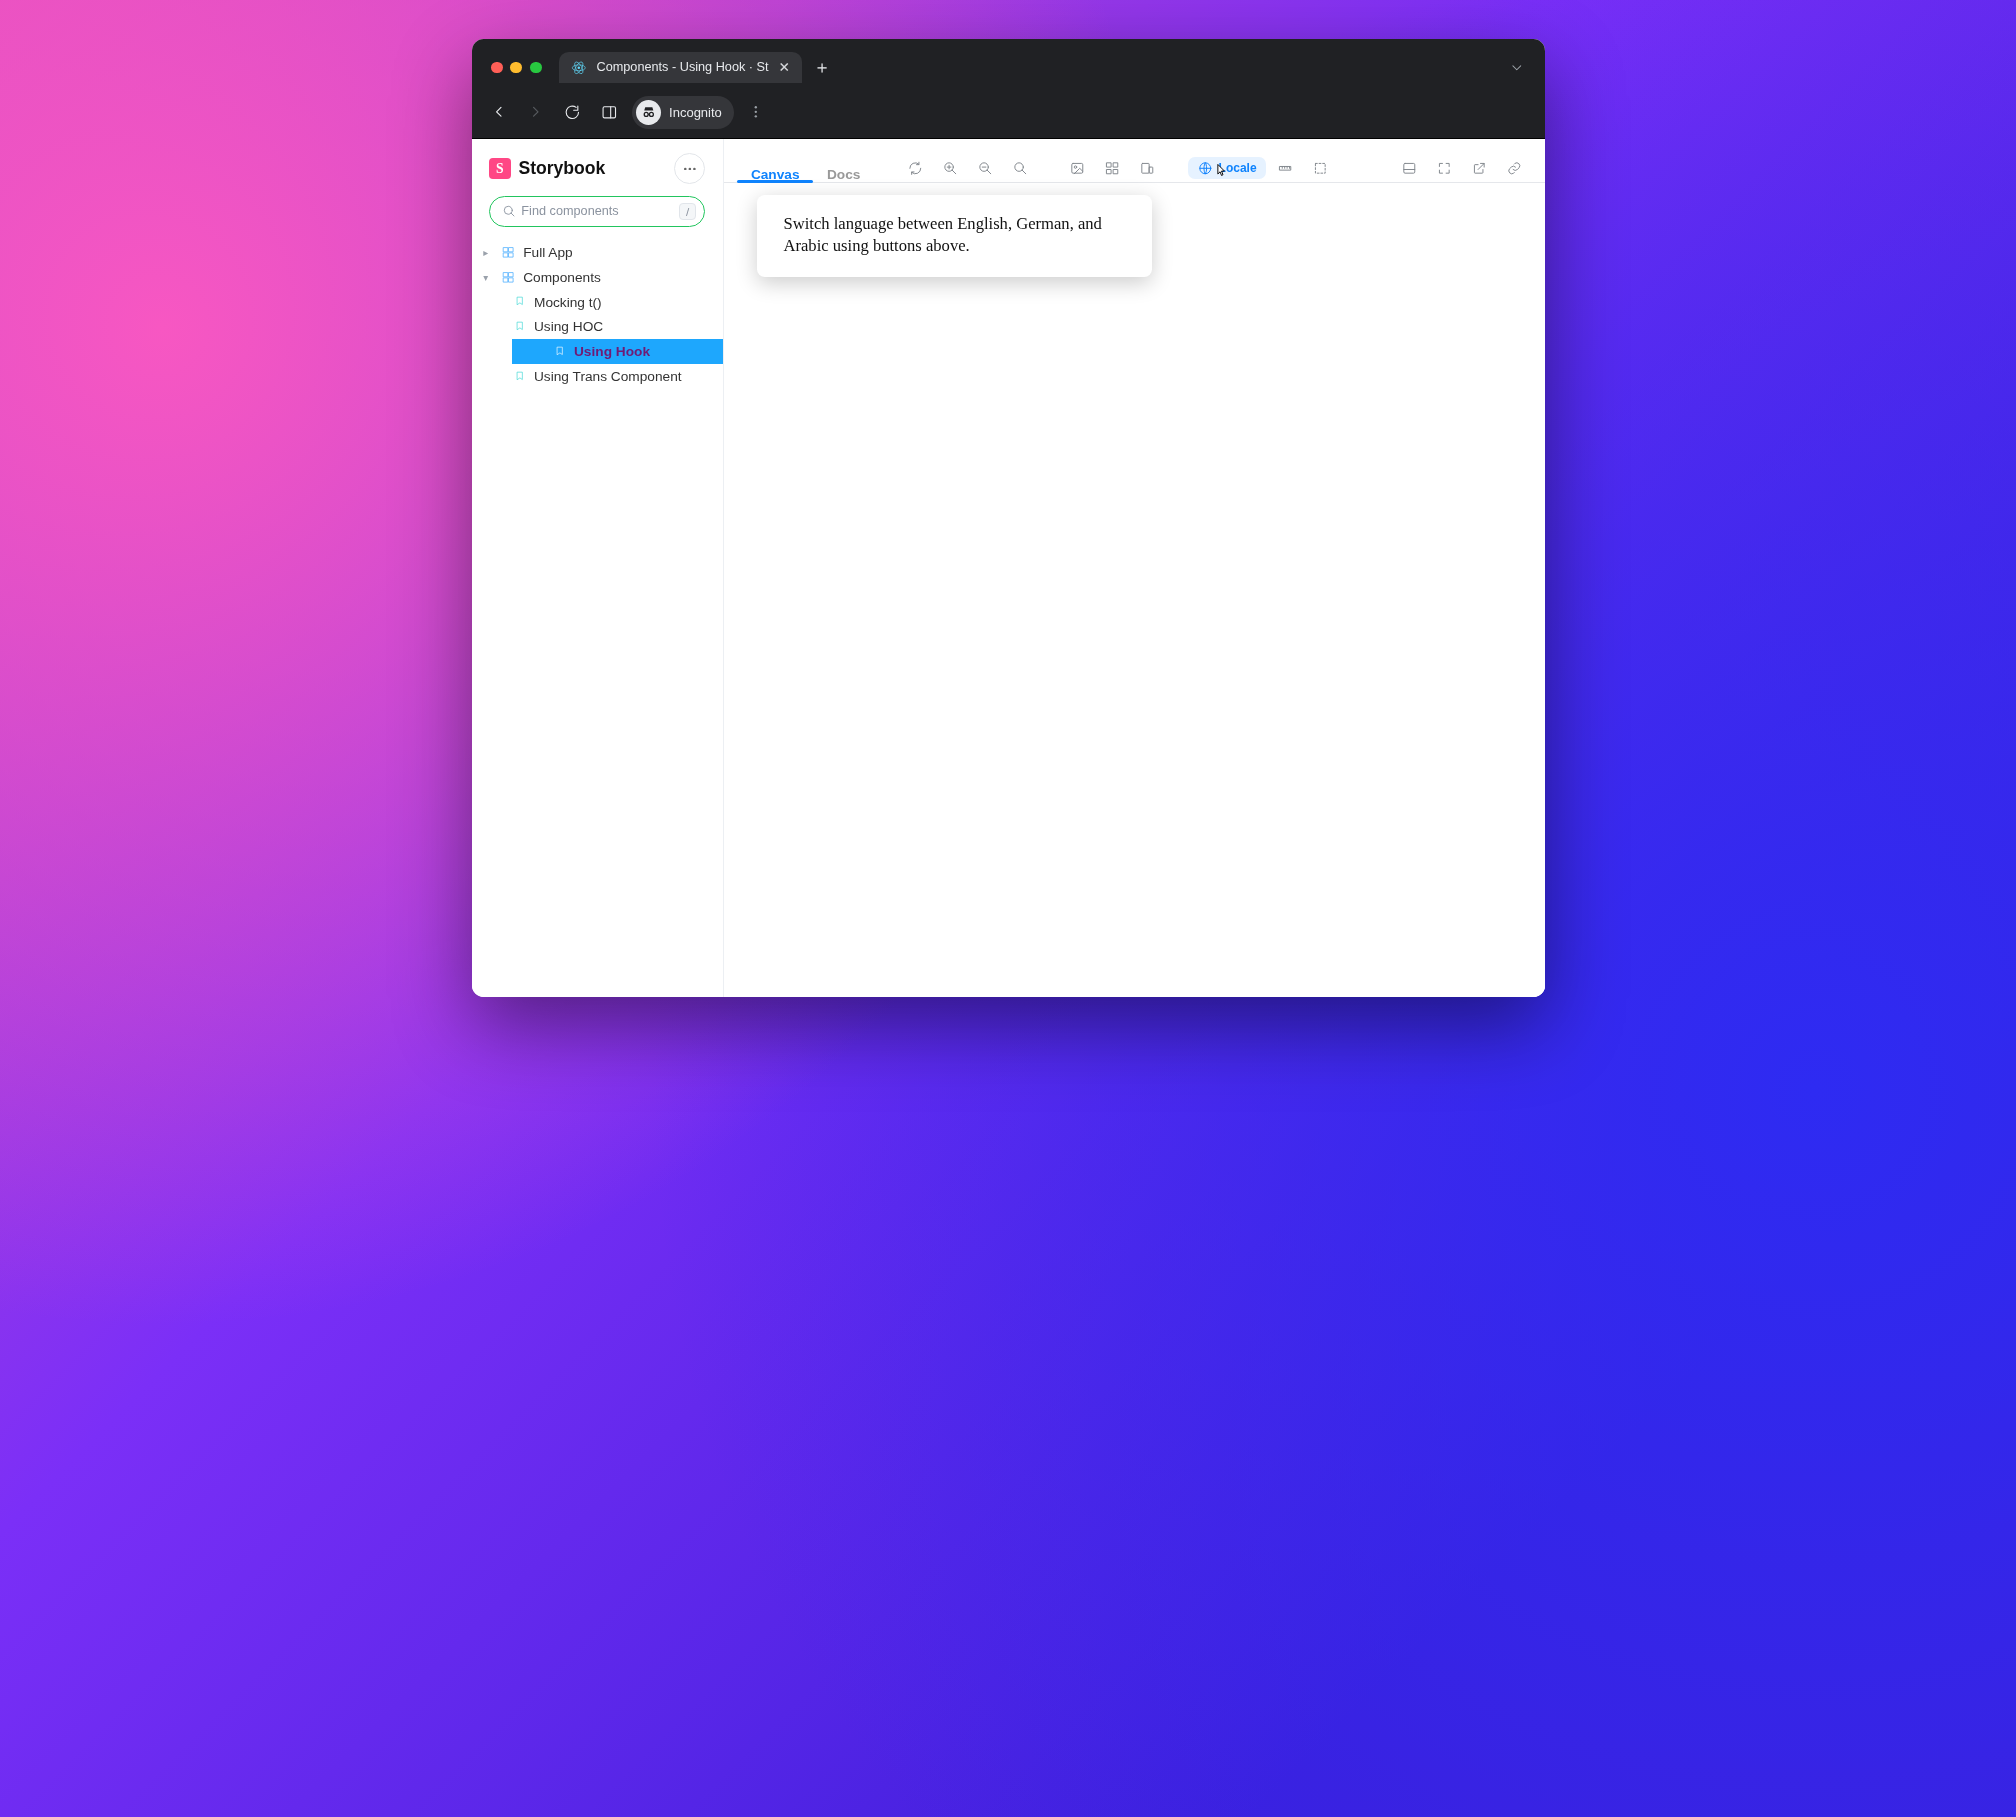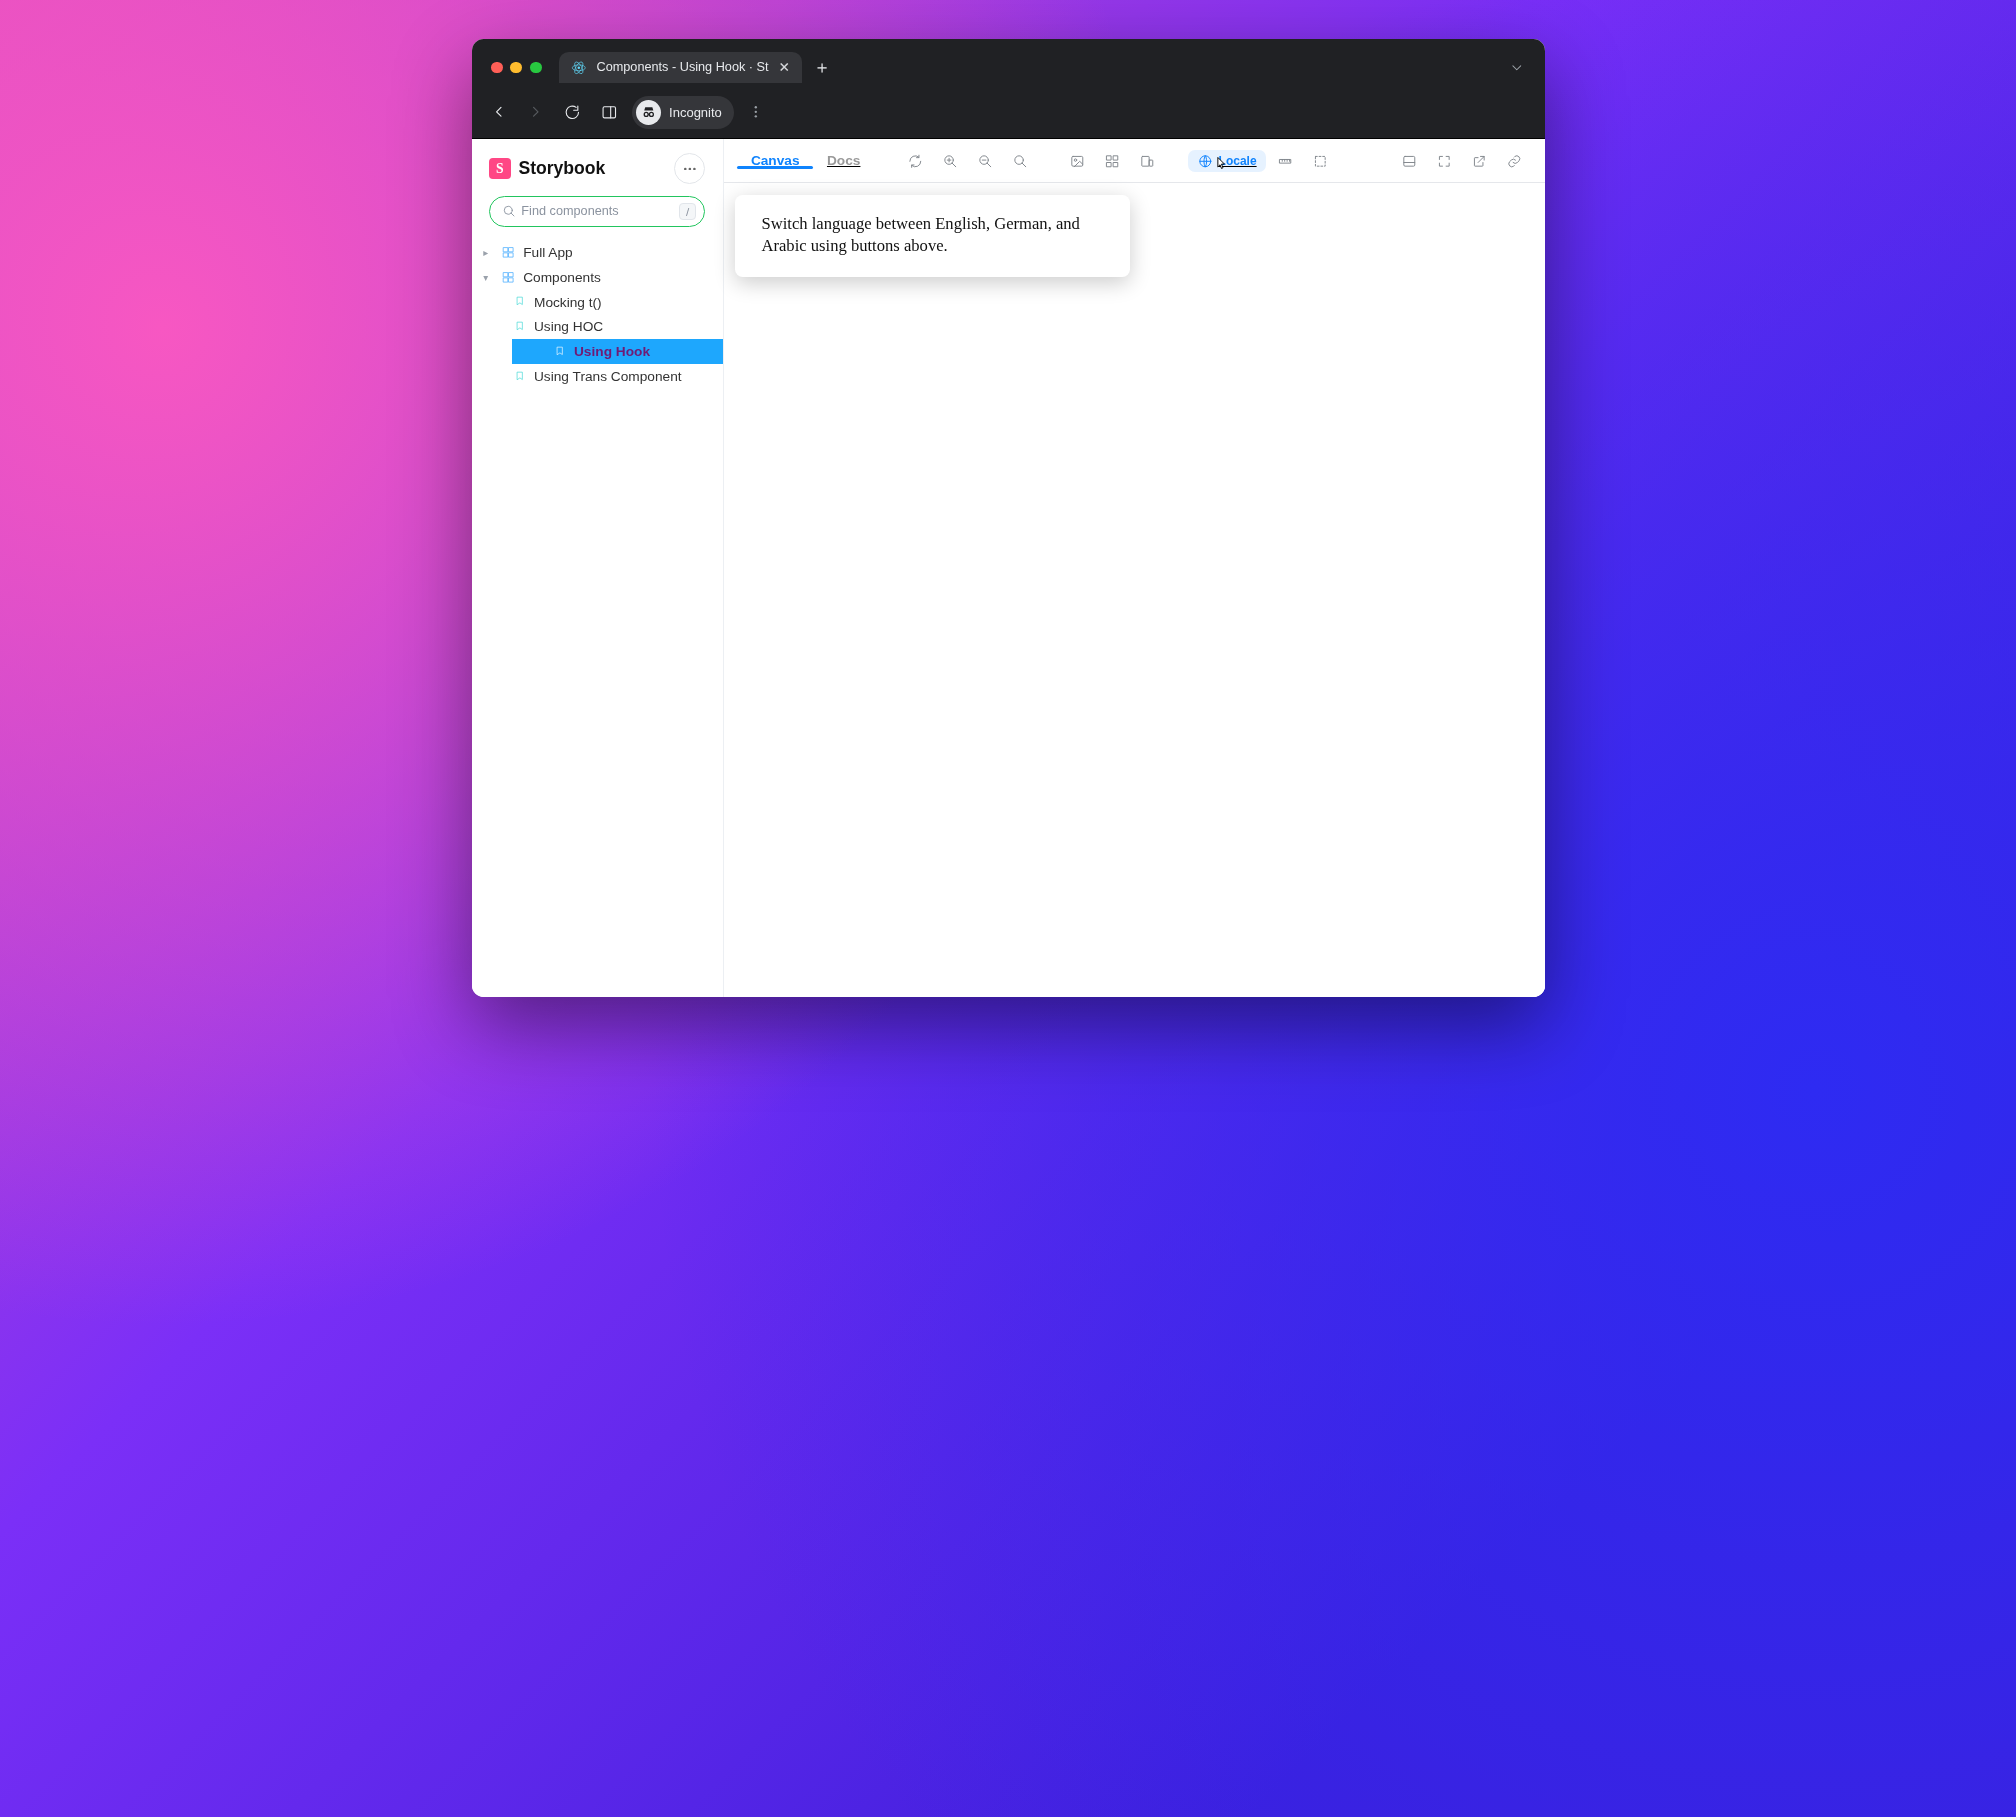--- a/index.html
+++ b/index.html
@@ -76,34 +76,34 @@
   .tree-row{display:flex;align-items:center;gap:7.8px;padding:4.9px 13.7px 4.9px 11.7px;cursor:pointer;}
   .tree-row .caret{width:9.8px;color:#9aa1ab;font-size:9.8px;}
   .tree-row .cicon{width:14.6px;height:14.6px;display:flex;align-items:center;justify-content:center;color:#5cb5ff;}
   .tree-child{padding-left:43px;}
   .tree-child .sicon{width:11.7px;height:13.7px;color:#37d5d3;margin-right:7.8px;display:inline-flex;}
   .tree-child.row{display:flex;align-items:center;padding-top:4.9px;padding-bottom:4.9px;padding-right:13.7px;cursor:pointer;}
   .tree-child.row.active{background:var(--accent);color:#701a75;margin-left:40px;}
   .tree-child.row.active .sicon{color:#fff;}
 
   .content{flex:1;display:flex;flex-direction:column;}
-  .toolbar{border-bottom:1px solid var(--app-border);display:flex;align-items:center;height:43px;padding:0 13.7px;gap:0;text-decoration:underline;}
+  .toolbar{border-bottom:1px solid var(--app-border);display:flex;align-items:flex-end;height:43px;padding:0 13.7px;gap:0;}
   .ttabs{display:flex;}
   .ttab{display:flex;align-items:center;padding:0 13.7px;font-size:13.7px;font-weight:700;color:#999;position:relative;cursor:pointer;}
   .ttab.active{color:var(--tab-active);}
   .ttab.active::after{content:"";position:absolute;left:0;right:0;bottom:-1px;height:2.9px;background:var(--tab-active);border-radius:2px;}
   .ticons{display:flex;align-items:center;gap:2px;margin-left:7.8px;}
   .tbtn{width:33px;height:29px;display:flex;align-items:center;justify-content:center;color:#82878d;border-radius:3.9px;}
   .tsep{width:1px;background:var(--app-border);margin:9.8px 7.8px;}
   .tlocale{display:flex;align-items:center;gap:5.9px;padding:3.9px 9.8px;background:var(--locale-bg);border-radius:7px;color:#0f83fd;font-weight:700;font-size:12px;position:relative;}
   .tlocale svg{flex:0 0 auto;}
   .cursor-img{position:absolute;left:23.4px;top:5.9px;pointer-events:none;}
   .tspacer{flex:1;}
   .canvas-area{position:relative;flex:1;background:#fff;}
-  .card{position:absolute;left:11px;top:11.7px;background:#fff;border-radius:7.8px;box-shadow:0 5.9px 21.5px rgba(0,0,0,.20);padding:17.6px 27px 19.5px 27px;max-width:341px;font-family:Georgia,serif;font-size:16.6px;color:#111;line-height:1.35;}
+  .card{position:absolute;left:33px;top:11.7px;background:#fff;border-radius:7.8px;box-shadow:0 5.9px 21.5px rgba(0,0,0,.20);padding:17.6px 27px 19.5px 27px;max-width:341px;font-family:Georgia,serif;font-size:16.6px;color:#111;line-height:1.35;}
 
   
   .ico{stroke:currentColor;fill:none;stroke-width:1.6;stroke-linecap:round;stroke-linejoin:round;}
   .ico-f{fill:currentColor;}
 
 </style>
 </head>
 <body>
 
 <div class="window">

